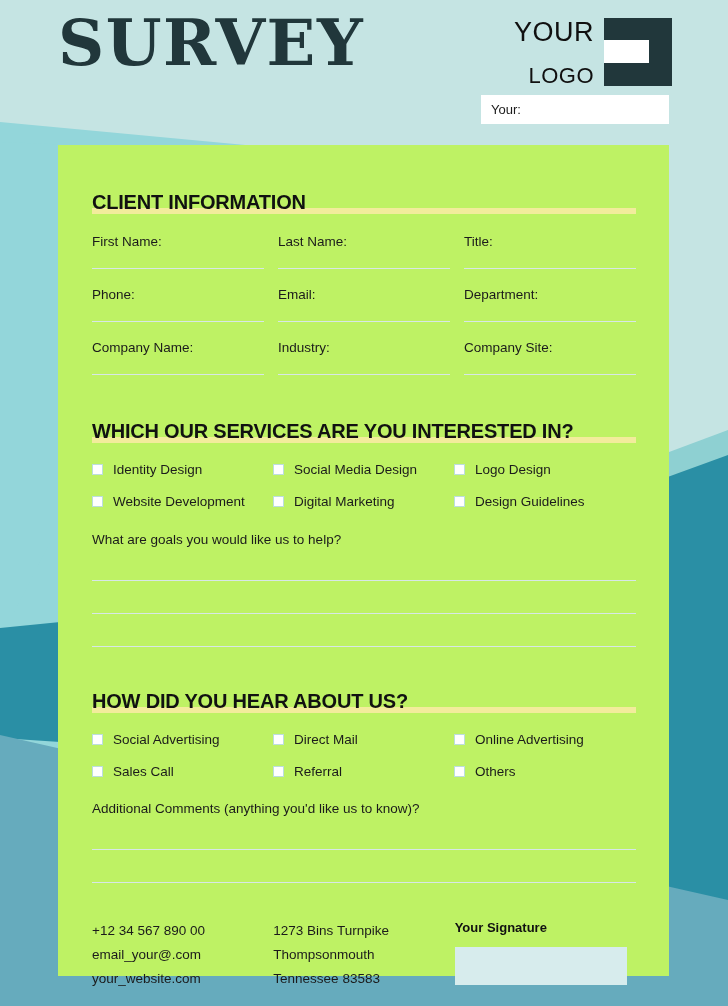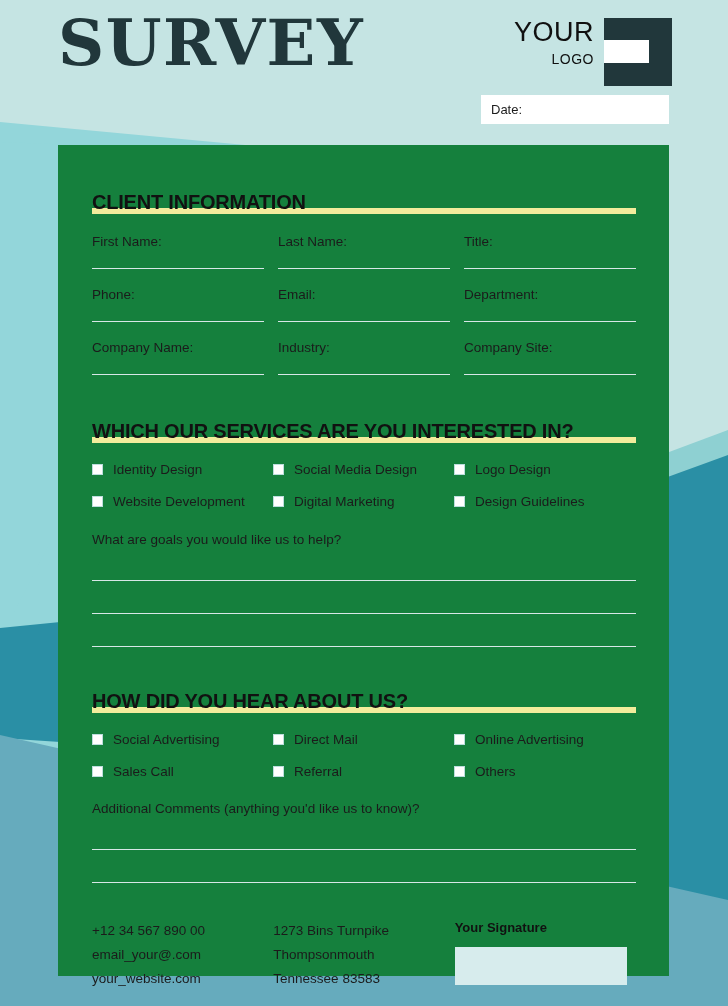--- a/index.html
+++ b/index.html
@@ -74,26 +74,26 @@
   .logo-your {
     font-family: "Liberation Sans", sans-serif;
     font-size: 27px;
     line-height: 29px;
     font-weight: normal;
     color: #101010;
     letter-spacing: 0.5px;
   }
   .logo-logo {
     font-family: "Liberation Sans", sans-serif;
-    font-size: 14px;
+    font-size: 22px;
     line-height: 20px;
     font-weight: normal;
     color: #101010;
     letter-spacing: 0.5px;
-    margin-top: 2px;
+    margin-top: 19px;
   }
   .logo-mark {
     position: absolute;
     right: 0;
     top: 0;
     width: 68px;
     height: 68px;
     background: #21373b;
   }
   .logo-mark::after {
@@ -124,21 +124,21 @@
     font-family: "Liberation Sans", sans-serif;
   }
 
   
   .card {
     position: absolute;
     left: 58px;
     top: 145px;
     width: 611px;
     height: 831px;
-    background: #15803d;
+    background: #bef264;
     z-index: 4;
   }
   .card-inner {
     position: absolute;
     left: 34px;
     top: 0;
     width: 544px;
   }
 
   
@@ -287,21 +287,21 @@
 
   <div class="logo-block">
     <div class="logo-words">
       <div class="logo-your">YOUR</div>
       <div class="logo-logo">LOGO</div>
     </div>
     <div class="logo-mark"></div>
   </div>
 
   <div class="date-box">
-    <span class="date-label">Date:</span>
+    <span class="date-label">Your:</span>
   </div>
 
 </div>
 
 <div class="card">
   <div class="card-inner">
 
     <div style="height:45px"></div>
     <div class="section-heading">
       <div class="rule"></div>

